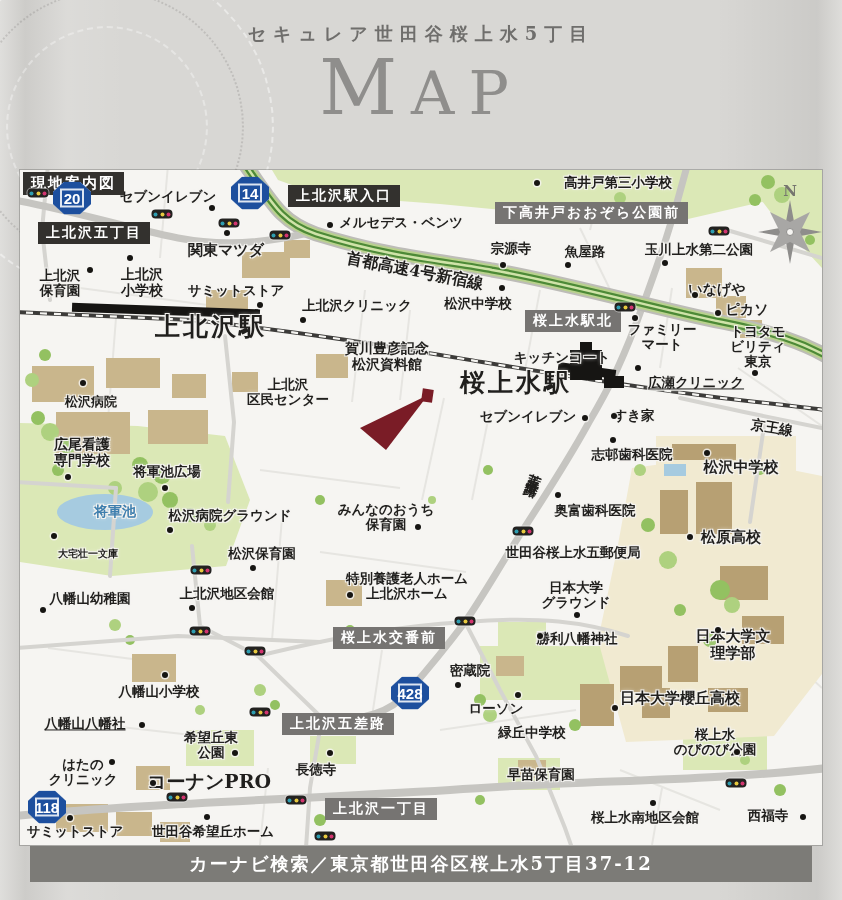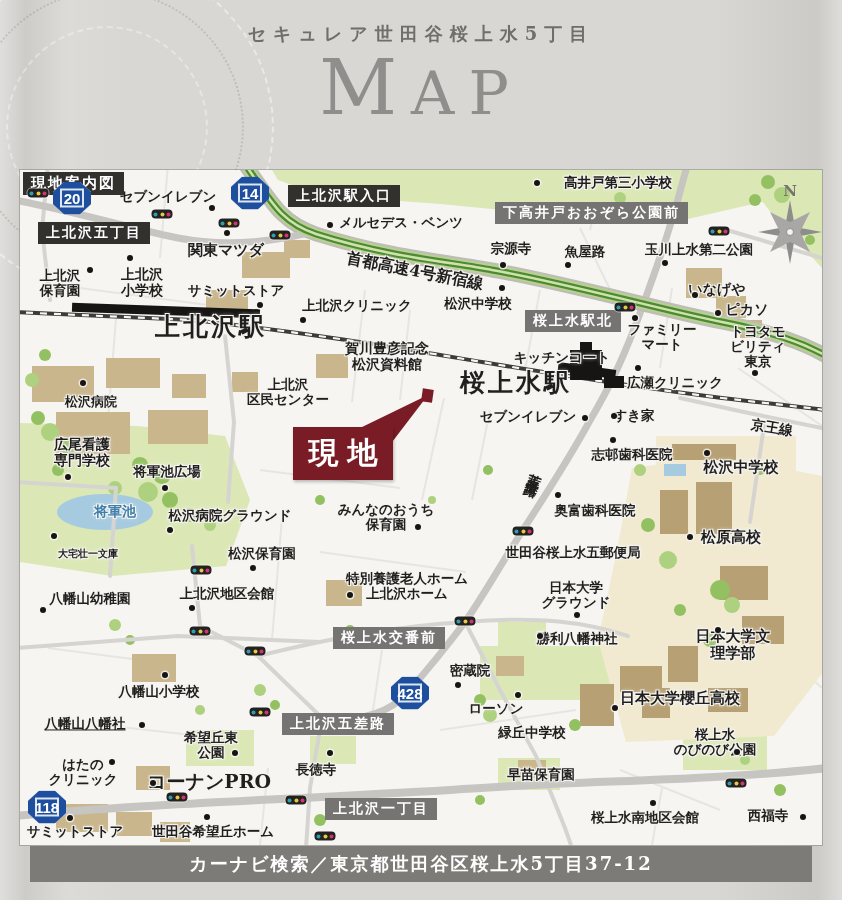--- a/index.html
+++ b/index.html
@@ -305,21 +305,21 @@
       <div class="lbl" style="left: 642px; top: 167px; transform: translate(-50%, -50%) rotate(0deg);">ファミリー
 マート</div>
       <div class="lbl" style="left: 738px; top: 177px; transform: translate(-50%, -50%) rotate(0deg);">トヨタモビリティ
 東京</div>
       <div class="lbl sta" style="left: 191px; top: 157px; font-size: 25px; transform: translate(-50%, -50%) rotate(0deg);">上北沢駅</div>
       <div class="lbl" style="left: 395px; top: 101px; font-size: 16px; transform: translate(-50%, -50%) rotate(11deg);">首都高速4号新宿線</div>
       <div class="lbl" style="left: 367px; top: 187px; font-size: 14px; transform: translate(-50%, -50%) rotate(0deg);">賀川豊彦記念
 松沢資料館</div>
       <div class="lbl" style="left: 542px; top: 188px; transform: translate(-50%, -50%) rotate(0deg);">キッチンコート</div>
       <div class="lbl sta" style="left: 496px; top: 213px; font-size: 25px; transform: translate(-50%, -50%) rotate(0deg);">桜上水駅</div>
-      <div class="lbl" style="left: 655px; top: 213px; transform: translate(-50%, -50%) rotate(0deg);">広瀬クリニック</div>
+      <div class="lbl" style="left: 676px; top: 213px; transform: translate(-50%, -50%) rotate(0deg); text-decoration: underline;">広瀬クリニック</div>
       <div class="lbl" style="left: 268px; top: 222px; transform: translate(-50%, -50%) rotate(0deg);">上北沢
 区民センター</div>
       <div class="lbl" style="left: 508px; top: 247px; transform: translate(-50%, -50%) rotate(0deg);">セブンイレブン</div>
       <div class="lbl" style="left: 614px; top: 246px; transform: translate(-50%, -50%) rotate(0deg);">すき家</div>
       <div class="lbl" style="left: 752px; top: 258px; font-size: 14px; transform: translate(-50%, -50%) rotate(9deg);">京王線</div>
       <div class="lbl" style="left: 71px; top: 232px; font-size: 13px; transform: translate(-50%, -50%) rotate(0deg);">松沢病院</div>
       <div class="lbl" style="left: 612px; top: 285px; transform: translate(-50%, -50%) rotate(0deg);">志邨歯科医院</div>
       <div class="lbl" style="left: 721px; top: 297px; font-size: 15px; transform: translate(-50%, -50%) rotate(0deg);">松沢中学校</div>
       <div class="lbl" style="left: 58px; top: 283px; font-size: 14px; transform: translate(-50%, -50%) rotate(0deg); padding-left: 8px;">広尾看護
 専門学校</div>
@@ -498,21 +498,20 @@
       <div class="poi-dot" style="left: 330px; top: 425px;"></div>
       <div class="poi-dot" style="left: 557px; top: 445px;"></div>
       <div class="poi-dot" style="left: 670px; top: 367px;"></div>
       <div class="poi-dot" style="left: 698px; top: 460px;"></div>
       <div class="poi-dot" style="left: 595px; top: 538px;"></div>
       <div class="poi-dot" style="left: 717px; top: 582px;"></div>
       <div class="poi-dot" style="left: 633px; top: 633px;"></div>
       <div class="poi-dot" style="left: 783px; top: 647px;"></div>
     </div>
 
-  <div id="site-box">現地</div>
 
   <div id="compass">
     <span id="compass-n">N</span>
     <svg width="64" height="64" viewBox="0 0 64 64">
       <polygon points="32,0 37,27 64,32 37,37 32,64 27,37 0,32 27,27" fill="#8e8d8b"></polygon>
       <polygon points="12,12 32,22 52,12 42,32 52,52 32,42 12,52 22,32" fill="#a8a7a5"></polygon>
       <circle cx="32" cy="32" r="3.5" fill="#f6f5f2" stroke="#8e8d8b"></circle>
     </svg>
   </div>
 </div>

